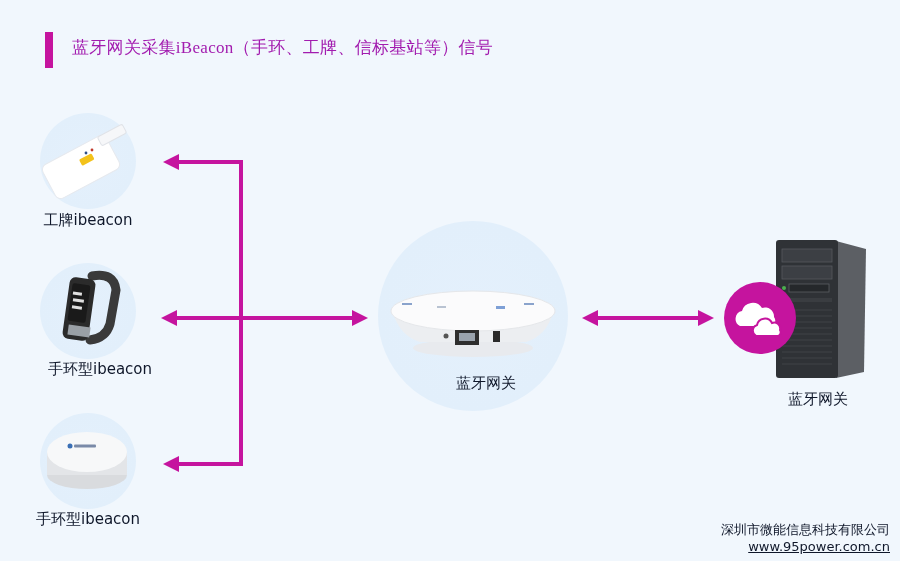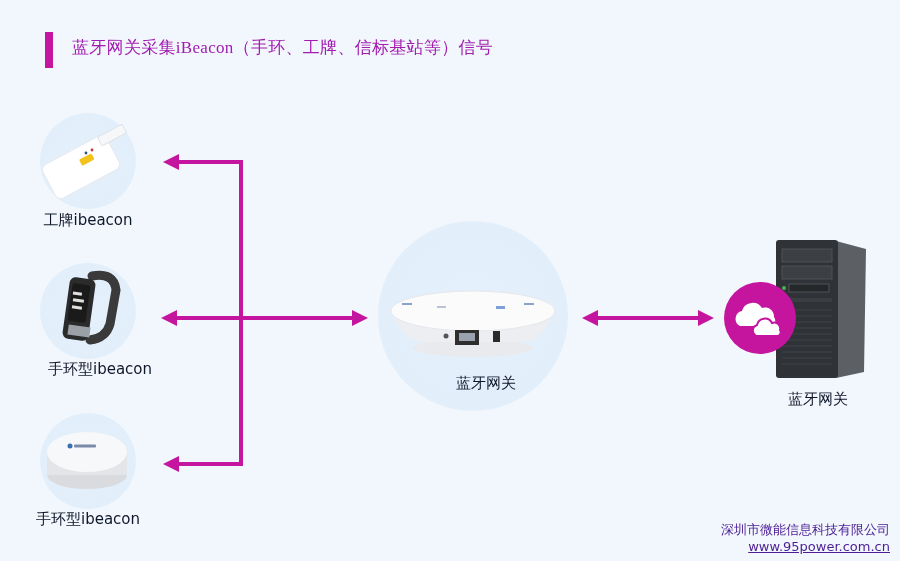--- a/index.html
+++ b/index.html
@@ -13,21 +13,21 @@
   .title {
     position: absolute; left: 72px; top: 36px; font-size: 17px; color: #a21caf;
     white-space: nowrap; letter-spacing: 0.3px; font-family: Liberation Serif, serif;
   }
   .circle {
     position: absolute; border-radius: 50%;
     background: radial-gradient(circle at 50% 50%, #e4f0fc 0%, #e2effb 70%, #e9f3fd 100%);
   }
   .label { position: absolute; font-size: 15px; color: #0f172a; white-space: nowrap; text-align: center; }
   svg { position: absolute; left: 0; top: 0; }
-  .footer { position: absolute; right: 10px; font-size: 13px; color: #4c1d95; white-space: nowrap; }
+  .footer { position: absolute; right: 10px; font-size: 13px; color: #0f172a; white-space: nowrap; }
 </style>
 </head>
 <body>
 
 <div class="title-bar" style="background:#c5149e;"></div>
 <div class="title">蓝牙网关采集iBeacon（手环、工牌、信标基站等）信号</div>
 
 <div class="circle" style="left:40px;top:113px;width:96px;height:96px;"></div>
 <div class="circle" style="left:40px;top:263px;width:96px;height:96px;"></div>
 <div class="circle" style="left:40px;top:413px;width:96px;height:96px;"></div>

